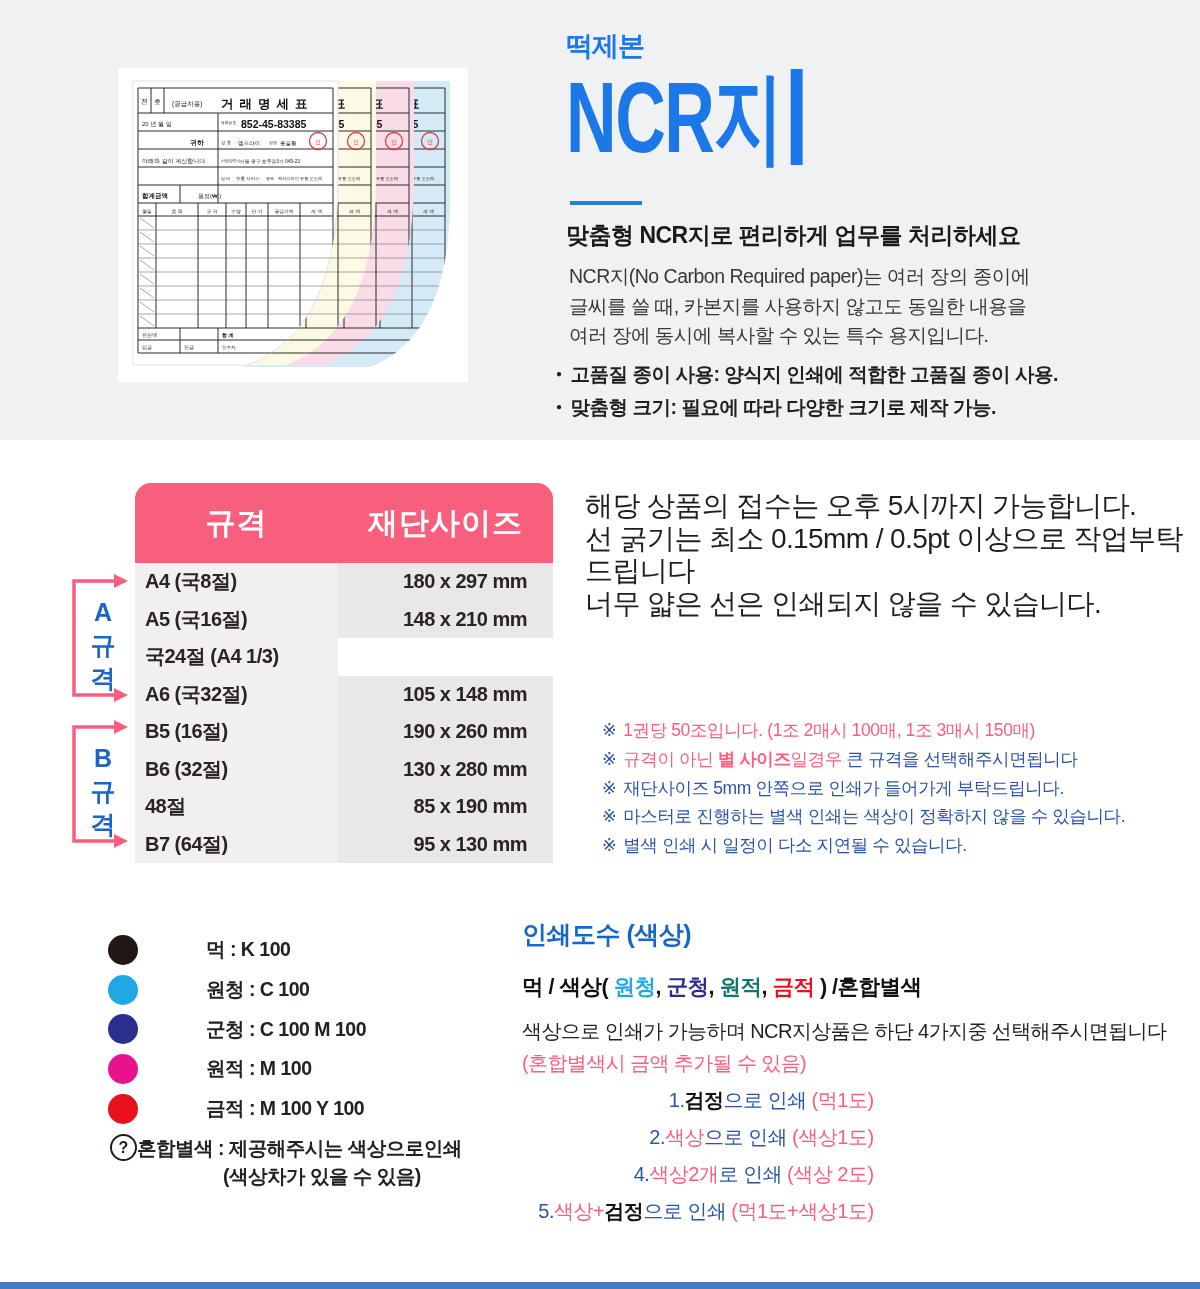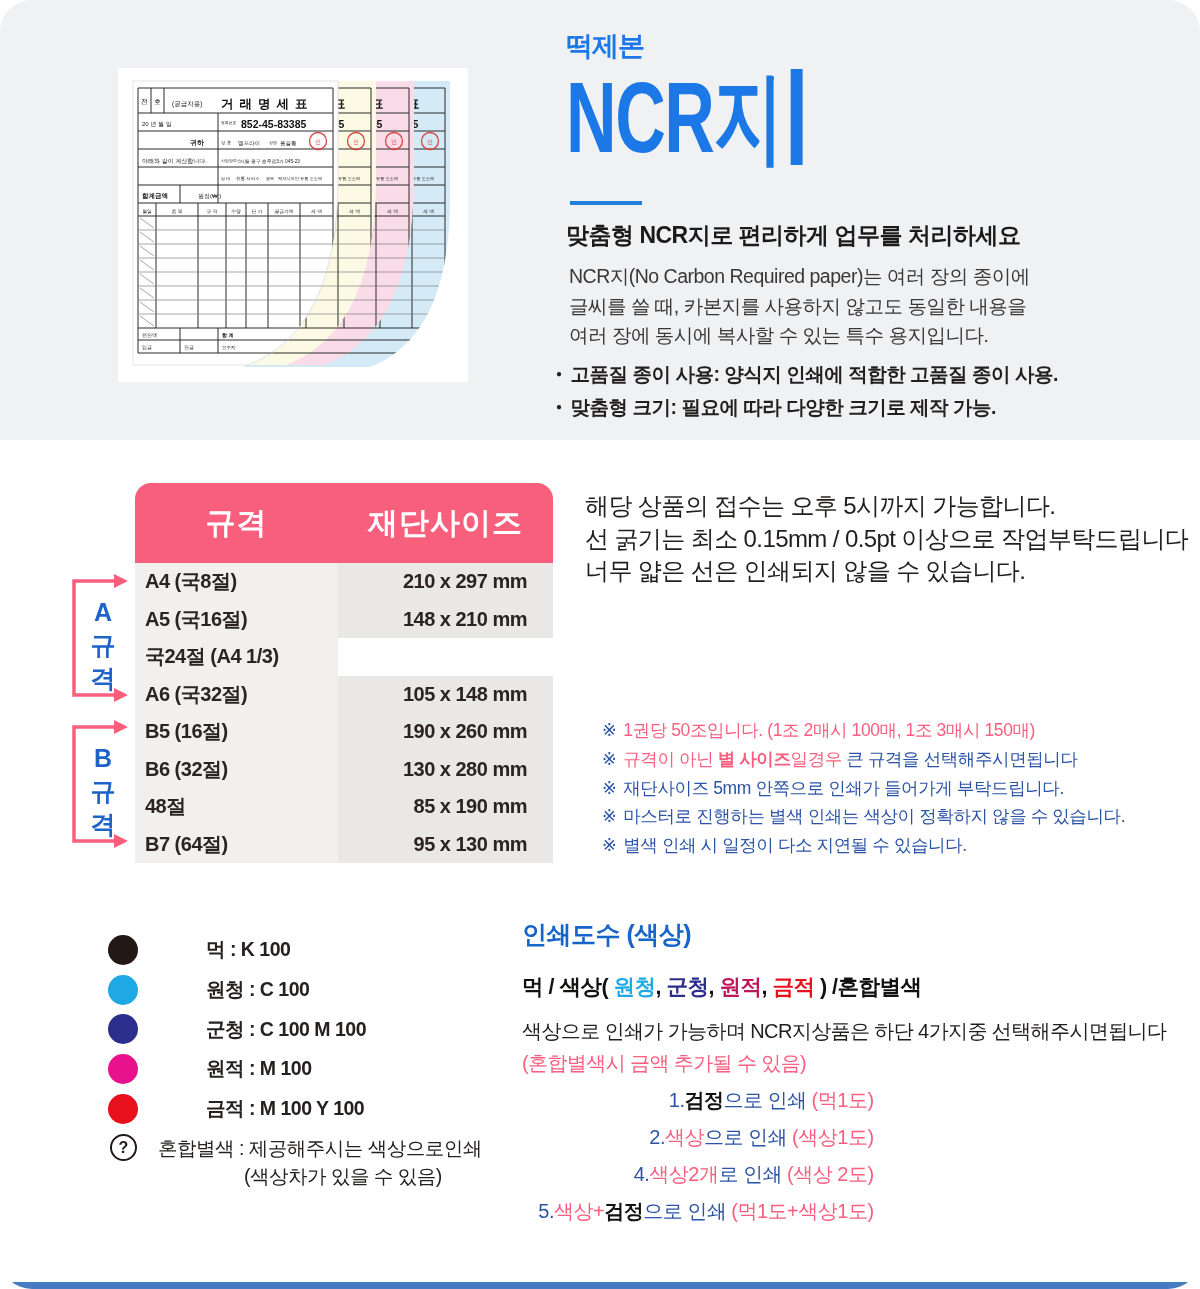--- a/index.html
+++ b/index.html
@@ -1,18 +1,18 @@
 <!DOCTYPE html>
 <html><head>
 <meta charset="utf-8">
 <style>
   * { margin:0; padding:0; box-sizing:border-box; }
   html,body { width:1200px; }
   body { font-family:"Liberation Sans","DejaVu Sans",sans-serif; background:#fff; }
-  #page { position:relative; width:1200px; height:1289px; overflow:hidden; background:#fff;border-radius:32px; }
+  #page { position:relative; width:1200px; height:1289px; overflow:hidden; background:#fff; }
   .abs { position:absolute; }
 
   
   .hero { left:0; top:0; width:1200px; height:440px; background:#eff1f3; }
   .product-card { left:118px; top:68px; width:350px; height:314px; background:#fff; }
   .form-svg { width:100%; height:100%; display:block; }
   .eyebrow { left:566px; top:28px; font-size:27px; font-weight:800; color:#1b78e6; letter-spacing:-1px; }
   .hero-title { left:566px; top:62px; font-size:100px; font-weight:800; color:#1b78e6;
                 display:flex; align-items:center; gap:12px; transform:scaleX(0.70);
                 transform-origin:left center; white-space:nowrap; line-height:1.1; letter-spacing:-2px; }
@@ -34,51 +34,51 @@
   .td2 { width:215px; background:#e9e8e6; display:flex; align-items:center; justify-content:flex-end; padding-right:26px; }
 
   .bracket { width:62px; height:128px; }
   .bracket-a { left:66px; top:574px; }
   .bracket-b { left:66px; top:720px; }
   .group-label { width:32px; text-align:center; font-size:25px; font-weight:800; color:#1d63c8;
                  word-break:break-all; line-height:33px; }
   .label-a { left:87px; top:596px; }
   .label-b { left:87px; top:742px; }
 
-  .ship-note { left:585px; top:490px; font-size:24px; line-height:32.5px; color:#211e1d; letter-spacing:-0.6px; }
+  .ship-note { left:585px; top:490px; font-size:28px; line-height:32.5px; color:#211e1d; letter-spacing:-0.6px; }
   .star-notes { left:602px; top:716px; font-size:17.5px; line-height:28.8px; letter-spacing:-0.4px; }
   .star-notes .mark { color:#2b54a6; margin-right:7px; }
 
   
   .legend { left:108px; top:930px; }
   .legend-row { display:flex; align-items:center; height:39.7px;gap:48px; }
   .swatch { width:30px; height:30px; border-radius:50%; flex:0 0 30px; }
   .legend-label { margin-left:20px; font-size:19.5px; font-weight:700; color:#262120; letter-spacing:-0.5px; }
   .legend-mixed { display:flex; align-items:flex-start; margin-top:6px; }
   .q-icon { width:27px; height:27px; border:2.5px solid #231815; border-radius:50%; color:#231815;
             font-size:16px; font-weight:800; display:flex; align-items:center; justify-content:center;
             flex:0 0 27px; margin-left:2px; }
-  .mixed-text { margin-left:21px; font-size:19.5px; font-weight:400; color:#262120; line-height:28px; letter-spacing:-0.5px; }
+  .mixed-text { font-size:19.5px; font-weight:700; color:#262120; line-height:28px; letter-spacing:-0.5px; }
   .mixed-line2 { padding-left:86px; }
 
   .print-head { left:522px; top:918px; font-size:25px; font-weight:800; color:#1665c8; letter-spacing:-0.5px; }
   .print-colorline { left:522px; top:972px; font-size:21.5px; font-weight:800; color:#131010; letter-spacing:-0.5px; }
   .print-body { left:522px; top:1018px; font-size:20px; color:#211e1d; letter-spacing:-0.6px; }
   .print-body-note { left:522px; top:1050px; font-size:20px; color:#fa5f80; letter-spacing:-0.6px; }
   .print-list { left:527px; top:1082px; font-size:20px; line-height:37px; letter-spacing:-0.5px;text-align:right; }
   .print-list .num { color:#2b54a6; display:inline-block; width:27px; }
 
   
   .sg-pink { color:#fa5e7e; }
   .sg-pinkb { color:#fa5e7e; font-weight:800; }
   .sg-blue { color:#2b54a6; }
   .sg-k { color:#131010; font-weight:800; }
   .sg-cyan { color:#1fa9e4; }
   .sg-navy { color:#2b2e8c; }
-  .sg-mag { color:#be185d; }
+  .sg-mag { color:#0f766e; }
   .sg-red { color:#e8101c; }
 
   .footer-bar { left:0; top:1282px; width:1200px; height:7px; background:#477bc1; }
 </style>
 </head>
 <body>
 
 <div id="page">
 
   <div class="abs hero">
@@ -180,21 +180,21 @@
   </div>
 
   <div class="abs spec-table">
     <div class="spec-head">
       <div class="th th1">규격</div>
       <div class="th th2">재단사이즈</div>
     </div>
     <div>
       <div class="spec-row">
           <div class="td1">A4 (국8절)</div>
-          <div class="td2">210 x 297 mm</div>
+          <div class="td2">180 x 297 mm</div>
         </div>
       <div class="spec-row">
           <div class="td1">A5 (국16절)</div>
           <div class="td2">148 x 210 mm</div>
         </div>
       <div class="spec-row">
           <div class="td1">국24절 (A4 1/3)</div>
         </div>
       <div class="spec-row">
           <div class="td1">A6 (국32절)</div>

